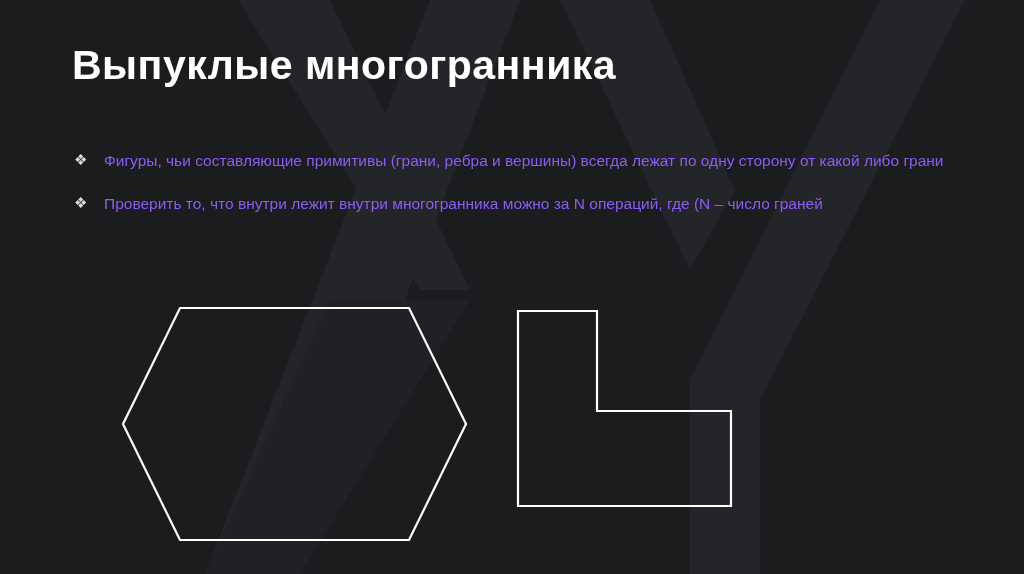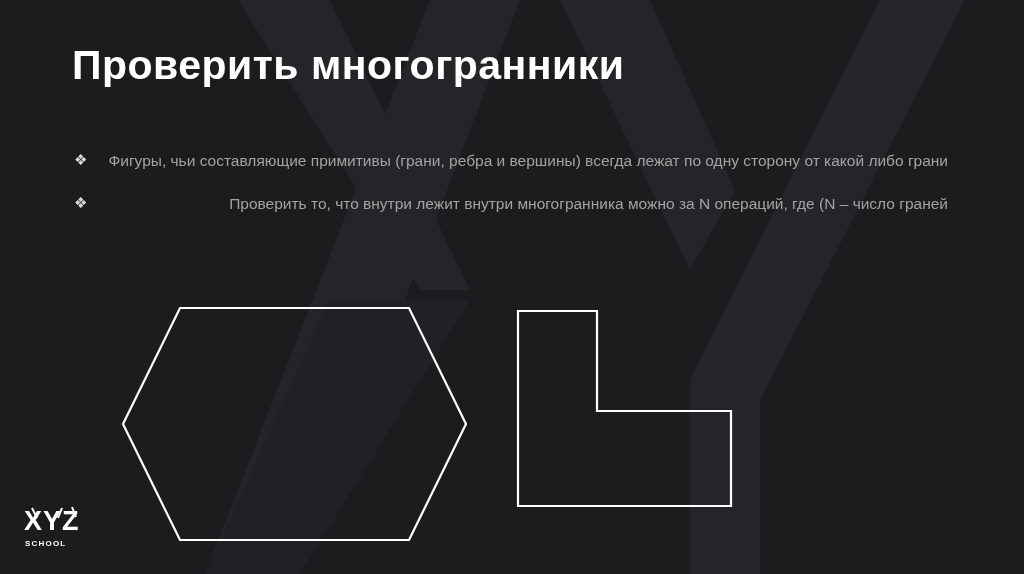--- a/index.html
+++ b/index.html
@@ -55,24 +55,23 @@
     flex: 0 0 auto;
     width: 30px;
     color: #d8d8d8;
     font-size: 15px;
     line-height: 24px;
     text-align: left;
     padding-left: 6px;
   }
   .bullet-text {
     flex: 1 1 auto;
-    color: #a3a3a3;
+    color: #8b5cf6;
     font-size: 15.5px;
     line-height: 25px;
-    text-align: right;
   }
   
   .shapes {
     position: absolute;
     left: 0;
     top: 0;
   }
   
   .logo {
     position: absolute;
@@ -111,43 +110,34 @@
 
         <polygon points="560,0 650,0 735,190 690,270"></polygon>
         <polygon points="880,0 965,0 760,400 760,574 690,574 690,380"></polygon>
       </g>
       <g fill="#202124">
         <polygon points="330,300 470,300 300,574 205,574"></polygon>
       </g>
     </svg>
   </div>
 
-  <div class="title">Проверить многогранники</div>
+  <div class="title">Выпуклые многогранника</div>
 
   <div class="bullets">
     <div class="bullet-row">
       <span class="bullet-mark">❖</span>
       <span class="bullet-text">Фигуры, чьи составляющие примитивы (грани, ребра и вершины) всегда лежат по одну сторону от какой либо грани</span>
     </div>
     <div class="bullet-row">
       <span class="bullet-mark">❖</span>
       <span class="bullet-text">Проверить то, что внутри лежит внутри многогранника можно за N операций, где (N – число граней</span>
     </div>
   </div>
 
   <div class="shapes">
     <svg width="1024" height="574" viewBox="0 0 1024 574" xmlns="http://www.w3.org/2000/svg">
       <polygon id="hexagon" fill="none" stroke="#ffffff" stroke-width="2.2" points="180,308 409,308 466,424 409,540 180,540 123,424"></polygon>
       <polygon id="lshape" fill="none" stroke="#ffffff" stroke-width="2.2" points="518,311 597,311 597,411 731,411 731,506 518,506"></polygon>
     </svg>
   </div>
 
-  <div class="logo">
-    <svg width="78" height="52" viewBox="0 0 78 52" xmlns="http://www.w3.org/2000/svg">
-      <text class="logo-word" x="0" y="26">XYZ</text>
-      <line x1="8" y1="4" x2="13" y2="14" stroke="#ffffff" stroke-width="2"></line>
-      <line x1="38" y1="4" x2="34" y2="14" stroke="#ffffff" stroke-width="2"></line>
-      <line x1="48" y1="3" x2="52" y2="13" stroke="#ffffff" stroke-width="2"></line>
-      <text class="logo-sub" x="1" y="42">SCHOOL</text>
-    </svg>
-  </div>
 
 </div>
 
 </body></html>

